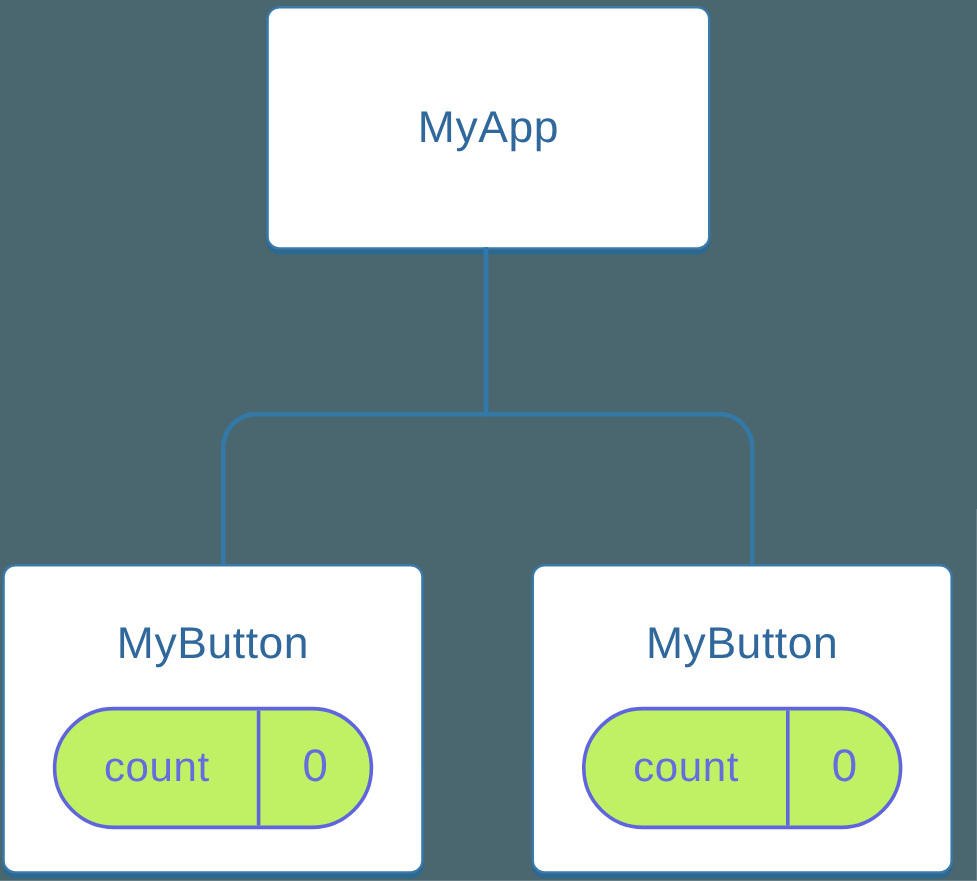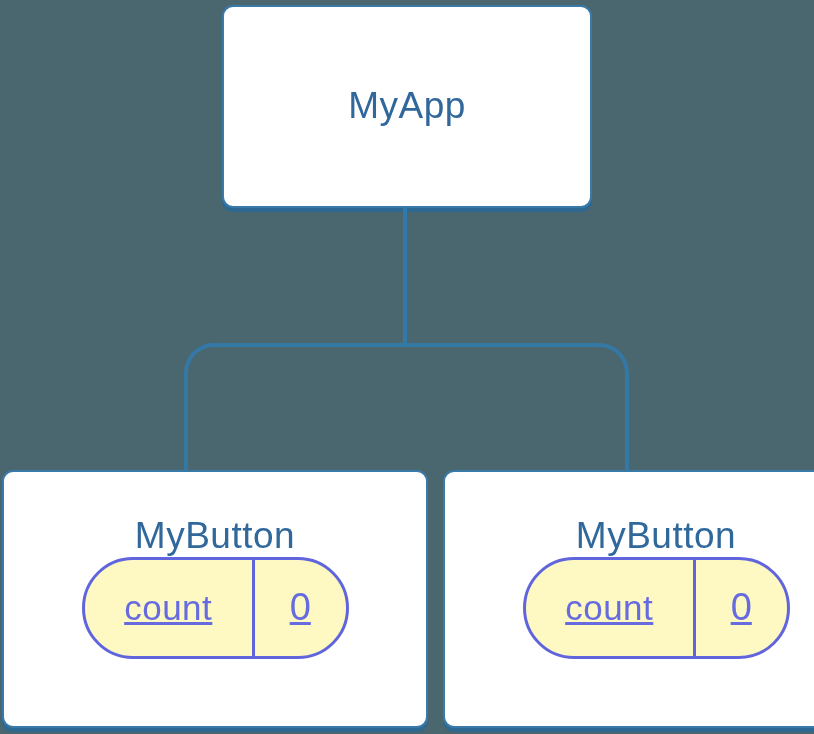--- a/index.html
+++ b/index.html
@@ -27,26 +27,27 @@
     left: 222px;
     top: 5px;
     width: 370px;
     height: 203px;
     display: flex;
     align-items: center;
     justify-content: center;
   }
   .node-child {
     top: 470px;
-    width: 426px;
+    width: 351px;
     height: 258px;
     display: flex;
     flex-direction: column;
     align-items: center;
     padding-top: 44px;
+    gap: 32px;
   }
   .node-child-left  { left: 2px; }
   .node-child-right { left: 443px; }
   .node-label {
     color: #30689c;
     font-size: 37px;
     font-weight: normal;
     letter-spacing: 0.5px;
     line-height: 1.1;
     white-space: nowrap;
@@ -54,22 +55,21 @@
   
   .state-pill {
     box-sizing: border-box;
     width: 267px;
     height: 102px;
     border: 3px solid #6065dd;
     border-radius: 60px;
     display: flex;
     align-items: stretch;
     color: #666be0;
-    background: #fef9c3;
-    text-decoration: underline;
+    background: #bef264;
   }
   .state-name {
     flex: 1.85;
     display: flex;
     align-items: center;
     justify-content: center;
     border-right: 3px solid #6065dd;
     font-size: 35px;
     letter-spacing: 0.5px;
   }

